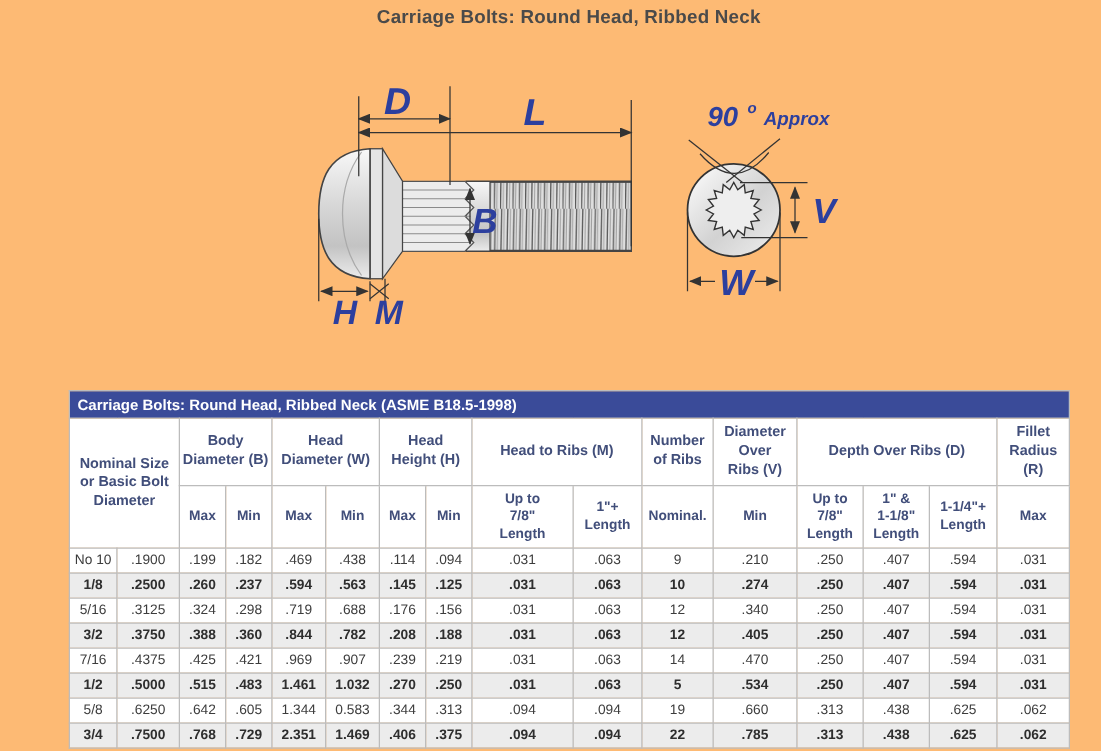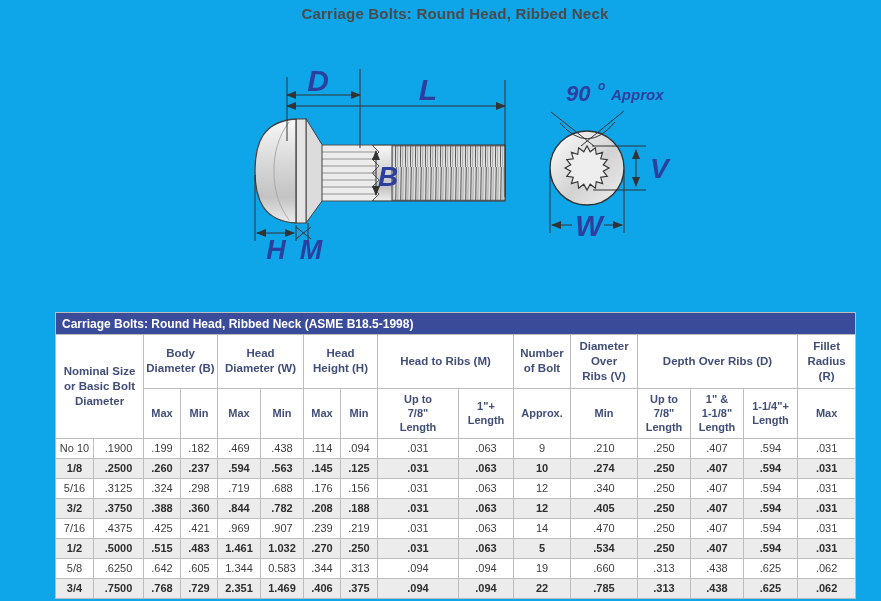--- a/index.html
+++ b/index.html
@@ -1,16 +1,16 @@
 <!DOCTYPE html>
 <html><head>
 <meta charset="utf-8">
 <style>
   html,body{margin:0;padding:0;background:#ffffff;}
-  .page{position:relative;width:881px;height:601px;background:#0ea5e9;overflow:hidden;
+  .page{position:relative;width:881px;height:601px;background:#fdba74;overflow:hidden;
         font-family:"Liberation Sans",sans-serif;}
   .page-title{position:absolute;top:5px;left:30px;width:850px;text-align:center;
         font-size:15px;font-weight:bold;color:#4a4a4a;letter-spacing:.2px;}
   svg.diagram{position:absolute;top:55px;left:0;}
   svg .dim{font-family:"Liberation Sans",sans-serif;font-style:italic;font-weight:bold;fill:#2c3f9e;}
   table.spec{position:absolute;top:312px;left:55px;width:800px;border-collapse:collapse;
         table-layout:fixed;font-family:"Liberation Sans",sans-serif;border:1px solid #a8a8a8;}
   table.spec th,table.spec td{border:1px solid #bcbcbc;}
   th.bar{background:#3a4b99;color:#ffffff;font-size:12px;font-weight:bold;text-align:left;
         padding:3px 6px;height:15px;white-space:nowrap;overflow:hidden;margin-top:48px;}
@@ -159,42 +159,42 @@
 or Basic Bolt
 Diameter</th>
         <th colspan="2">Body
 Diameter (B)</th>
         <th colspan="2">Head
 Diameter (W)</th>
         <th colspan="2">Head
 Height (H)</th>
         <th colspan="2">Head to Ribs (M)</th>
         <th>Number
-of Bolt</th>
+of Ribs</th>
         <th>Diameter
 Over
 Ribs (V)</th>
         <th colspan="3">Depth Over Ribs (D)</th>
         <th>Fillet
 Radius
 (R)</th>
       </tr>
       <tr class="sub">
         <th>Max</th>
         <th>Min</th>
         <th>Max</th>
         <th>Min</th>
         <th>Max</th>
         <th>Min</th>
         <th>Up to
 7/8"
 Length</th>
         <th>1"+
 Length</th>
-        <th>Approx.</th>
+        <th>Nominal.</th>
         <th>Min</th>
         <th>Up to
 7/8"
 Length</th>
         <th>1" &amp;
 1-1/8"
 Length</th>
         <th>1-1/4"+
 Length</th>
         <th>Max</th>

